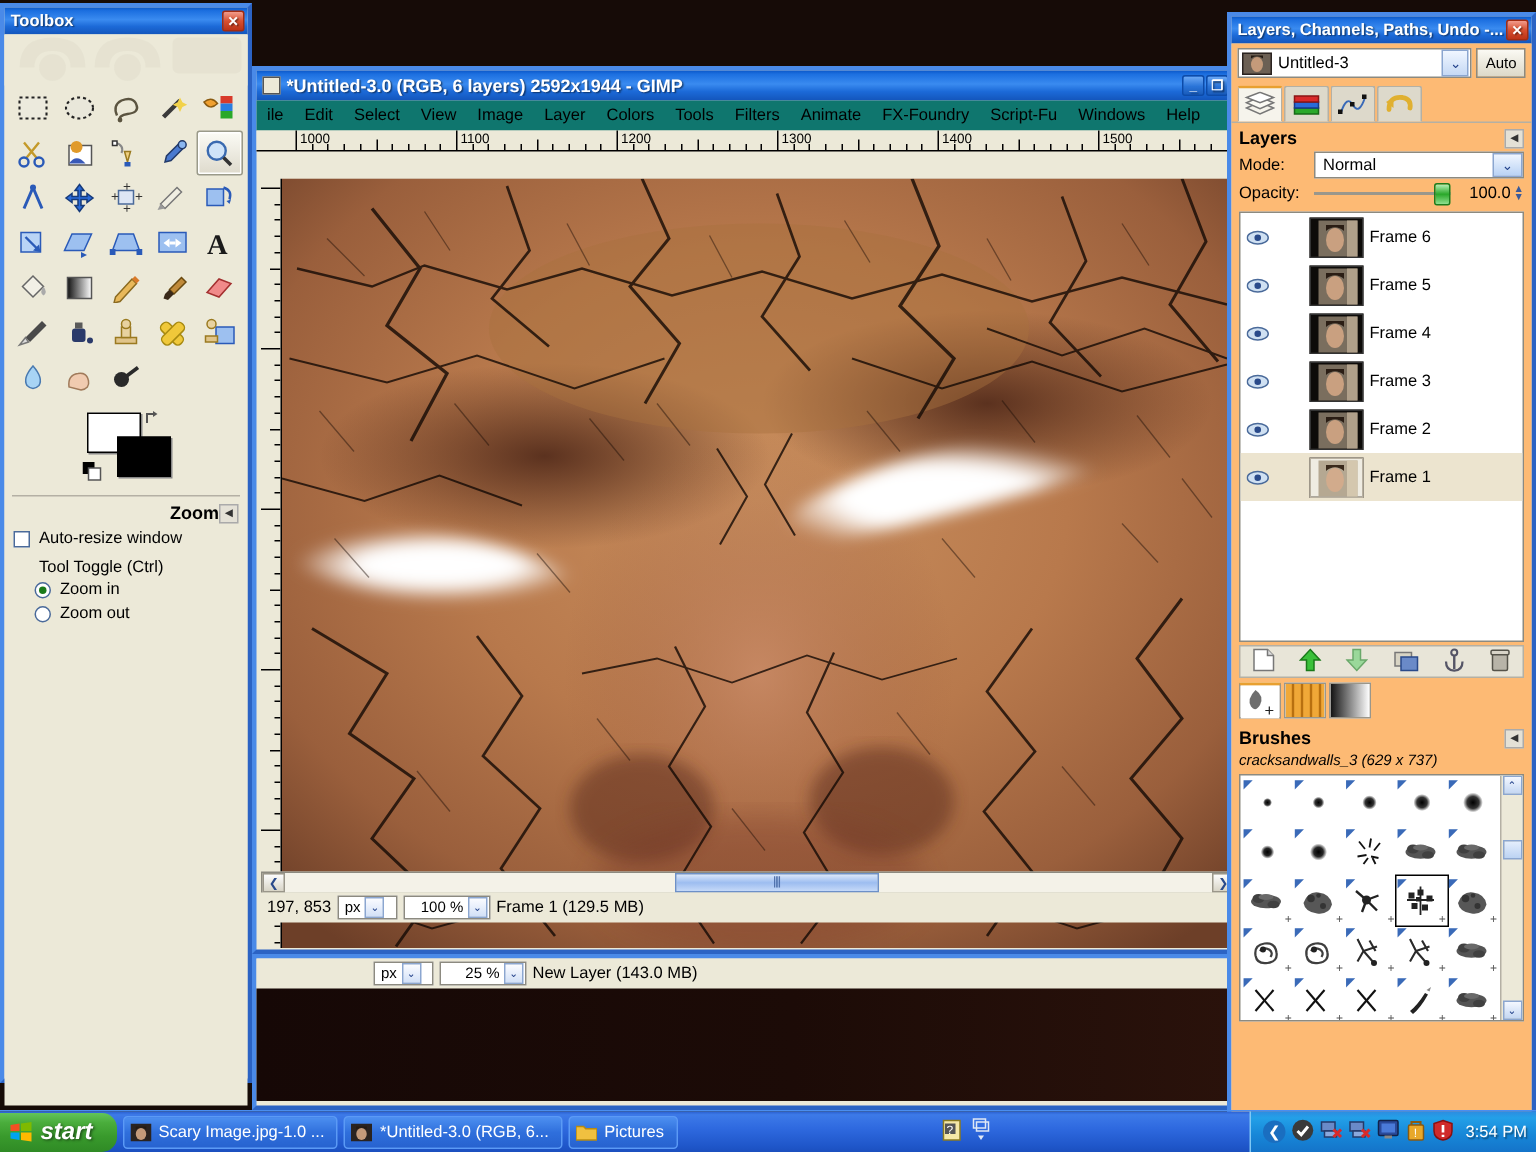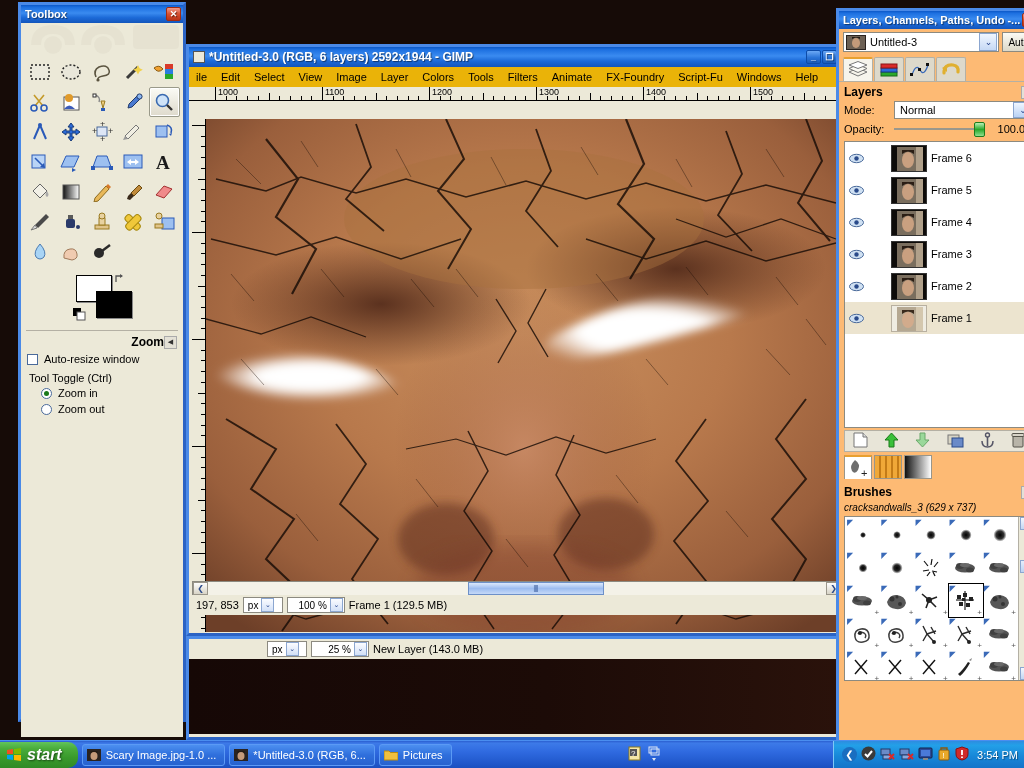--- a/index.html
+++ b/index.html
@@ -11,21 +11,21 @@
     position: relative;
   }
 
   
   #desktop {
     position:absolute; left:0; top:0; width:1024px; height:740px;
     background:#160b07;
   }
 
   
-  .xp-win { position:absolute;margin-left:18px; }
+  .xp-win { position:absolute; }
   .xp-titlebar {
     height:18px;
     background: linear-gradient(to bottom,#0b58c8 0%, #1c6fe0 12%, #3a8bf0 45%, #1c6ad8 70%, #1355bb 100%);
     display:flex; align-items:center;
     padding:0 2px 0 4px;
     color:#fff;
     font-weight:bold;
     font-size:11px;
     text-shadow:1px 1px 1px rgba(0,0,0,.5);
     white-space:nowrap;
@@ -95,32 +95,32 @@
   }
   .opt-row { padding:2px 6px; display:flex; align-items:center; gap:6px; font-size:11px;}
   .chk {
     width:11px;height:11px;border:1px solid #4a6a9a;background:#fff;display:inline-block;
   }
   .radio {
     width:11px;height:11px;border:1px solid #4a6a9a;background:#fff;border-radius:50%;
     display:inline-flex;align-items:center;justify-content:center;
   }
   .radio.on::after{content:"";width:5px;height:5px;border-radius:50%;background:#1a7a1a;}
-  .opt-group-label{ padding:5px 6px 1px 8px; font-size:11px;}
+  .opt-group-label{ padding:5px 6px 1px 23px; font-size:11px;}
   .opt-sub { padding-left:20px; }
 
   
   #gimpwin { left:168px; top:44px; width:656px; height:592px; }
   #gimpwin .xp-titlebar{
     background:linear-gradient(to bottom,#0b58c8 0%, #1c6fe0 12%, #3a8bf0 45%, #1c6ad8 70%, #1355bb 100%);
     height:20px; font-size:12px;
   }
   .gimp-icon{width:12px;height:12px;margin-right:4px;background:#ece9d8;border:1px solid #555;}
   .menubar {
-    background:#eab308; height:20px; display:flex; align-items:center;
+    background:#0f766e; height:20px; display:flex; align-items:center;
     padding-left:0px; font-size:11px; gap:0px; overflow:hidden;
   }
   .menuitem { padding:2px 7px; white-space:nowrap; }
 
   .ruler-h {
     height:14px; background:#ece9d8; position:relative; overflow:hidden;
     border-bottom:1px solid #000; display:flex; font-size:9px;
   }
   .tick { position:absolute; bottom:0; width:1px; background:#000; }
   .rlabel { position:absolute; top:0px; font-size:9px; color:#000; padding-left:2px;}

